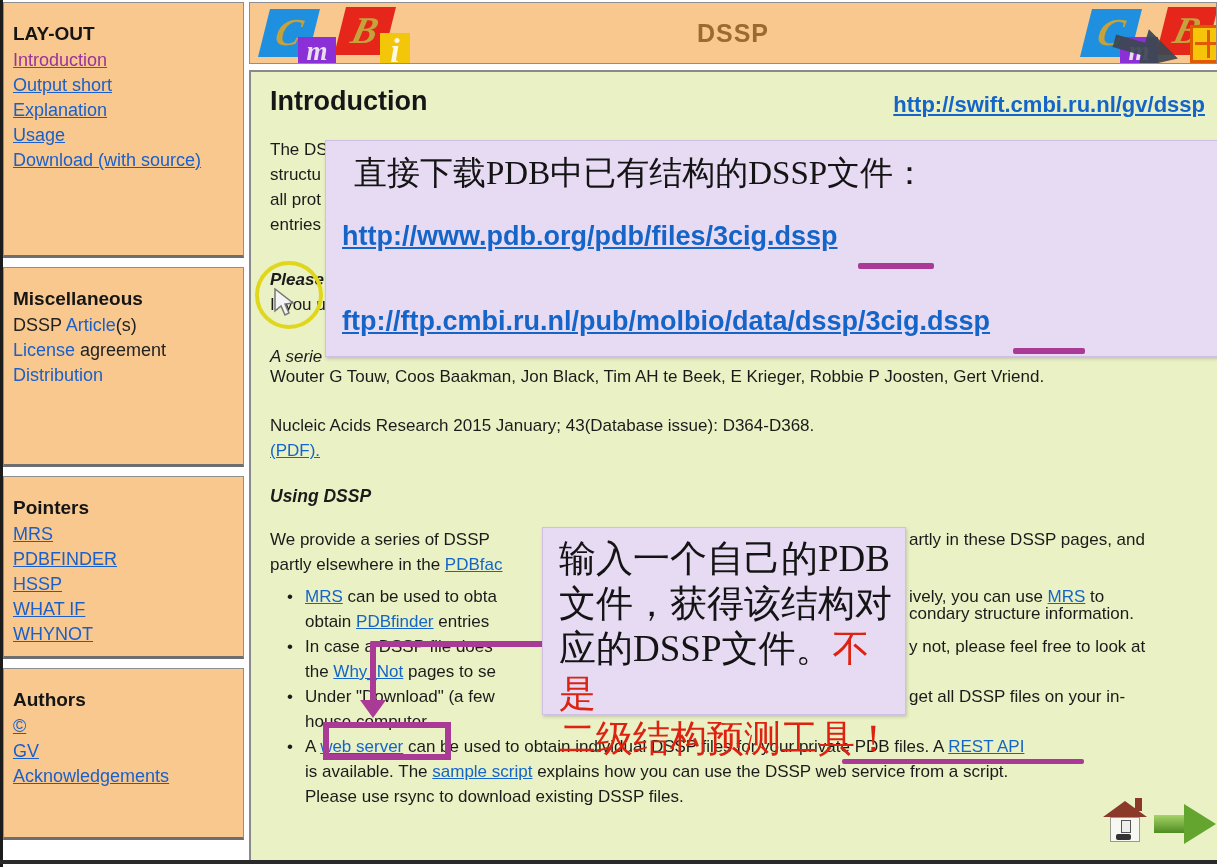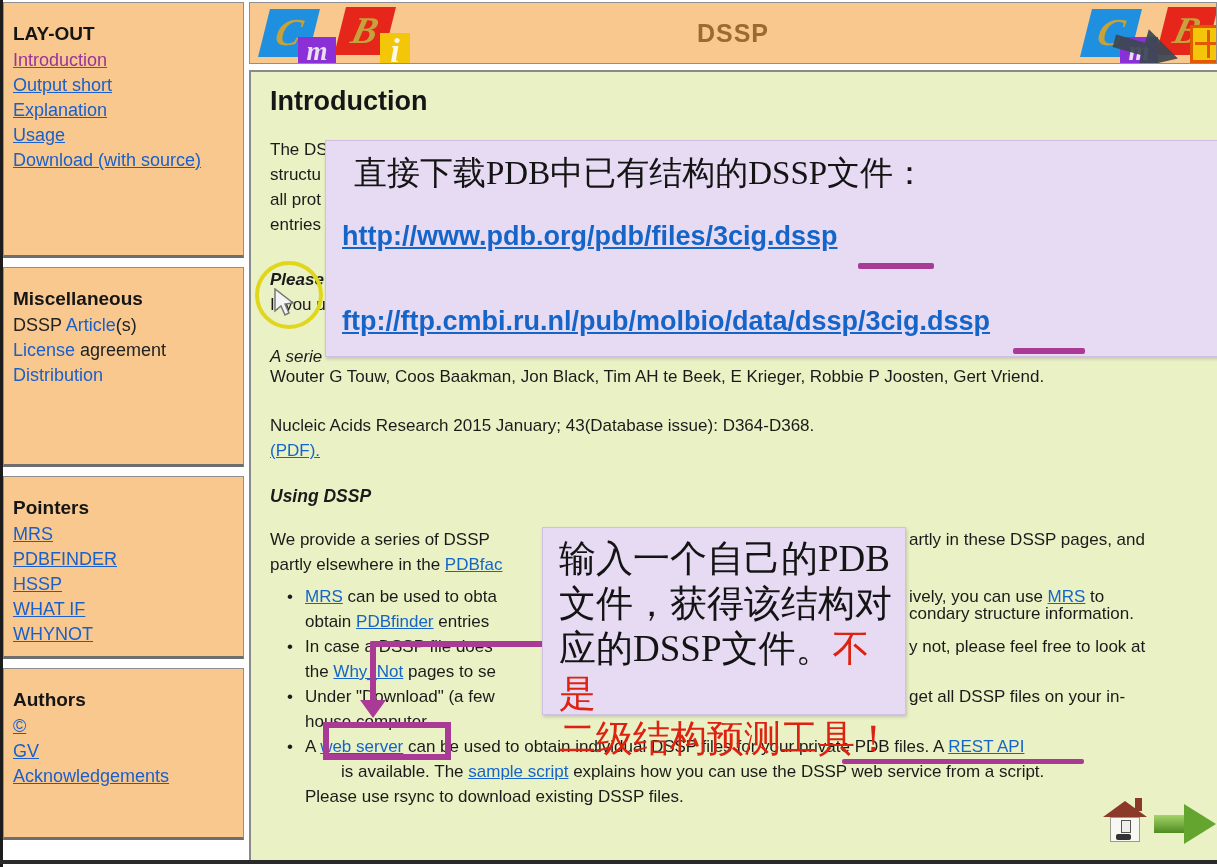--- a/index.html
+++ b/index.html
@@ -150,20 +150,21 @@
   </div>
   <div class="gold-box">
     <div class="h"></div>
       <div class="v"></div>
   </div>
 </div>
 
 <div class="main">
 
   <div class="t h1" style="left:19px;top:14px;">Introduction</div>
+  <a class="t boldlink" style="right:12px;top:20px;font-size:22px;">http://swift.cmbi.ru.nl/gv/dssp</a>
 
   <div class="t" style="left:19px;top:68px;">The DS</div>
   <div class="t" style="left:19px;top:93px;">structu</div>
   <div class="t" style="left:19px;top:118px;">all prot</div>
   <div class="t" style="left:19px;top:143px;">entries</div>
 
   <div class="t bi" style="left:19px;top:198px;">Please</div>
   <div class="t" style="left:19px;top:223px;">If you u</div>
   <div class="t it" style="left:19px;top:275px;">A serie</div>
 
@@ -195,21 +196,21 @@
   <div class="t" style="left:658px;top:565px;">y not, please feel free to look at</div>
   <div class="t" style="left:54px;top:590px;"><span>the </span><a class="lnk">Why_Not</a><span> pages to se</span></div>
 
   <div class="t" style="left:36px;top:615px;">•</div>
   <div class="t" style="left:54px;top:615px;">Under "Download" (a few</div>
   <div class="t" style="left:658px;top:615px;">get all DSSP files on your in-</div>
   <div class="t" style="left:54px;top:640px;">house computer.</div>
 
   <div class="t" style="left:36px;top:665px;">•</div>
   <div class="t" style="left:54px;top:665px;"><span>A </span><a class="lnk">web server</a><span> can be used to obtain individual DSSP files for your private PDB files. A </span><a class="lnk">REST API</a></div>
-  <div class="t" style="left:54px;top:690px;margin-left:36px;"><span>is available. The </span><a class="lnk">sample script</a><span> explains how you can use the DSSP web service from a script.</span></div>
+  <div class="t" style="left:54px;top:690px;"><span>is available. The </span><a class="lnk">sample script</a><span> explains how you can use the DSSP web service from a script.</span></div>
   <div class="t" style="left:54px;top:715px;">Please use rsync to download existing DSSP files.</div>
 
   <div class="mag" style="left:119px;top:569px;width:194px;height:6px;"></div>
   <div class="mag" style="left:119px;top:569px;width:6px;height:60px;"></div>
   <div class="mag-arrowhead" style="left:109px;top:628px;"></div>
   <div class="mag-box" style="left:72px;top:650px;width:128px;height:38px;"></div>
   <div class="mag" style="left:591px;top:687px;width:242px;height:5px;"></div>
 
   <div class="overlay" style="left:74px;top:68px;width:1006px;height:217px;">
     <div class="cjk" style="position:absolute;left:28px;top:10px;font-size:33px;">直接下载PDB中已有结构的DSSP文件：</div>

